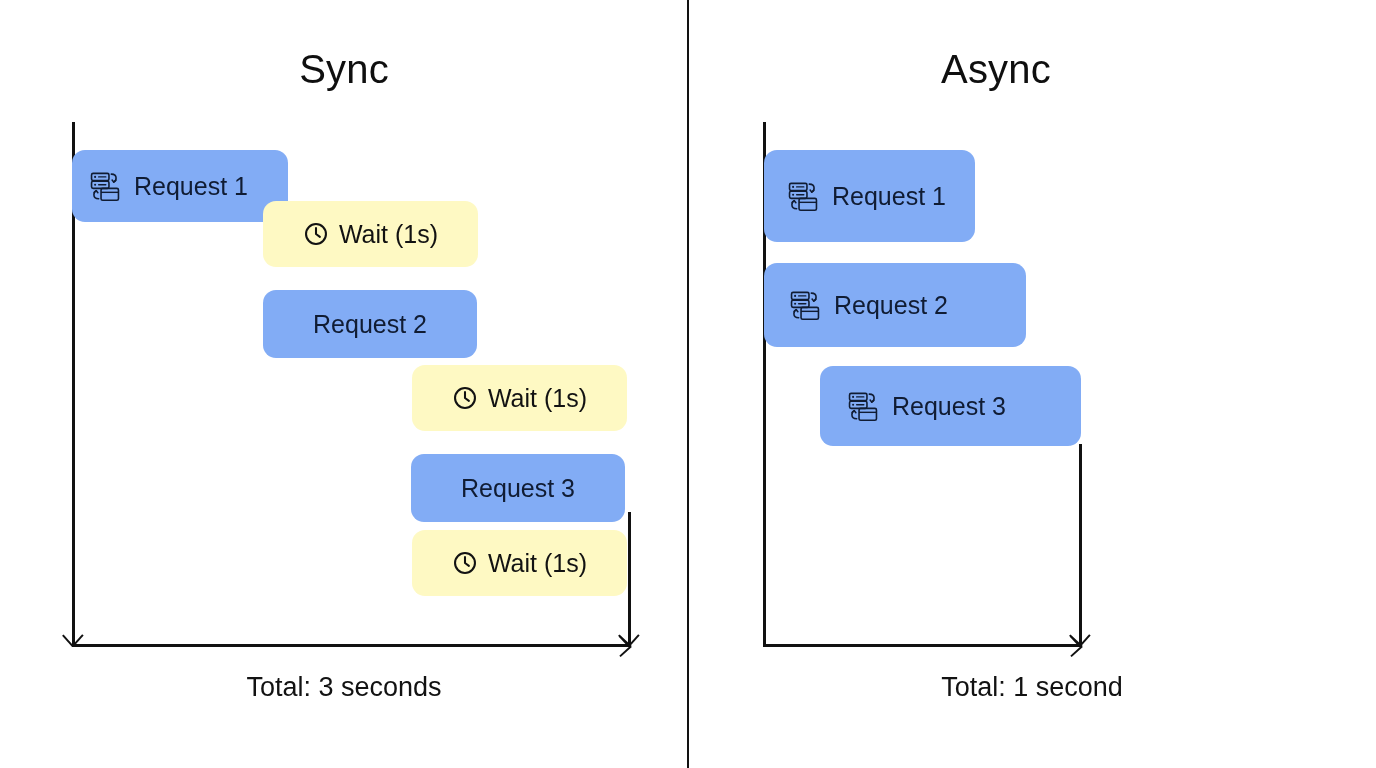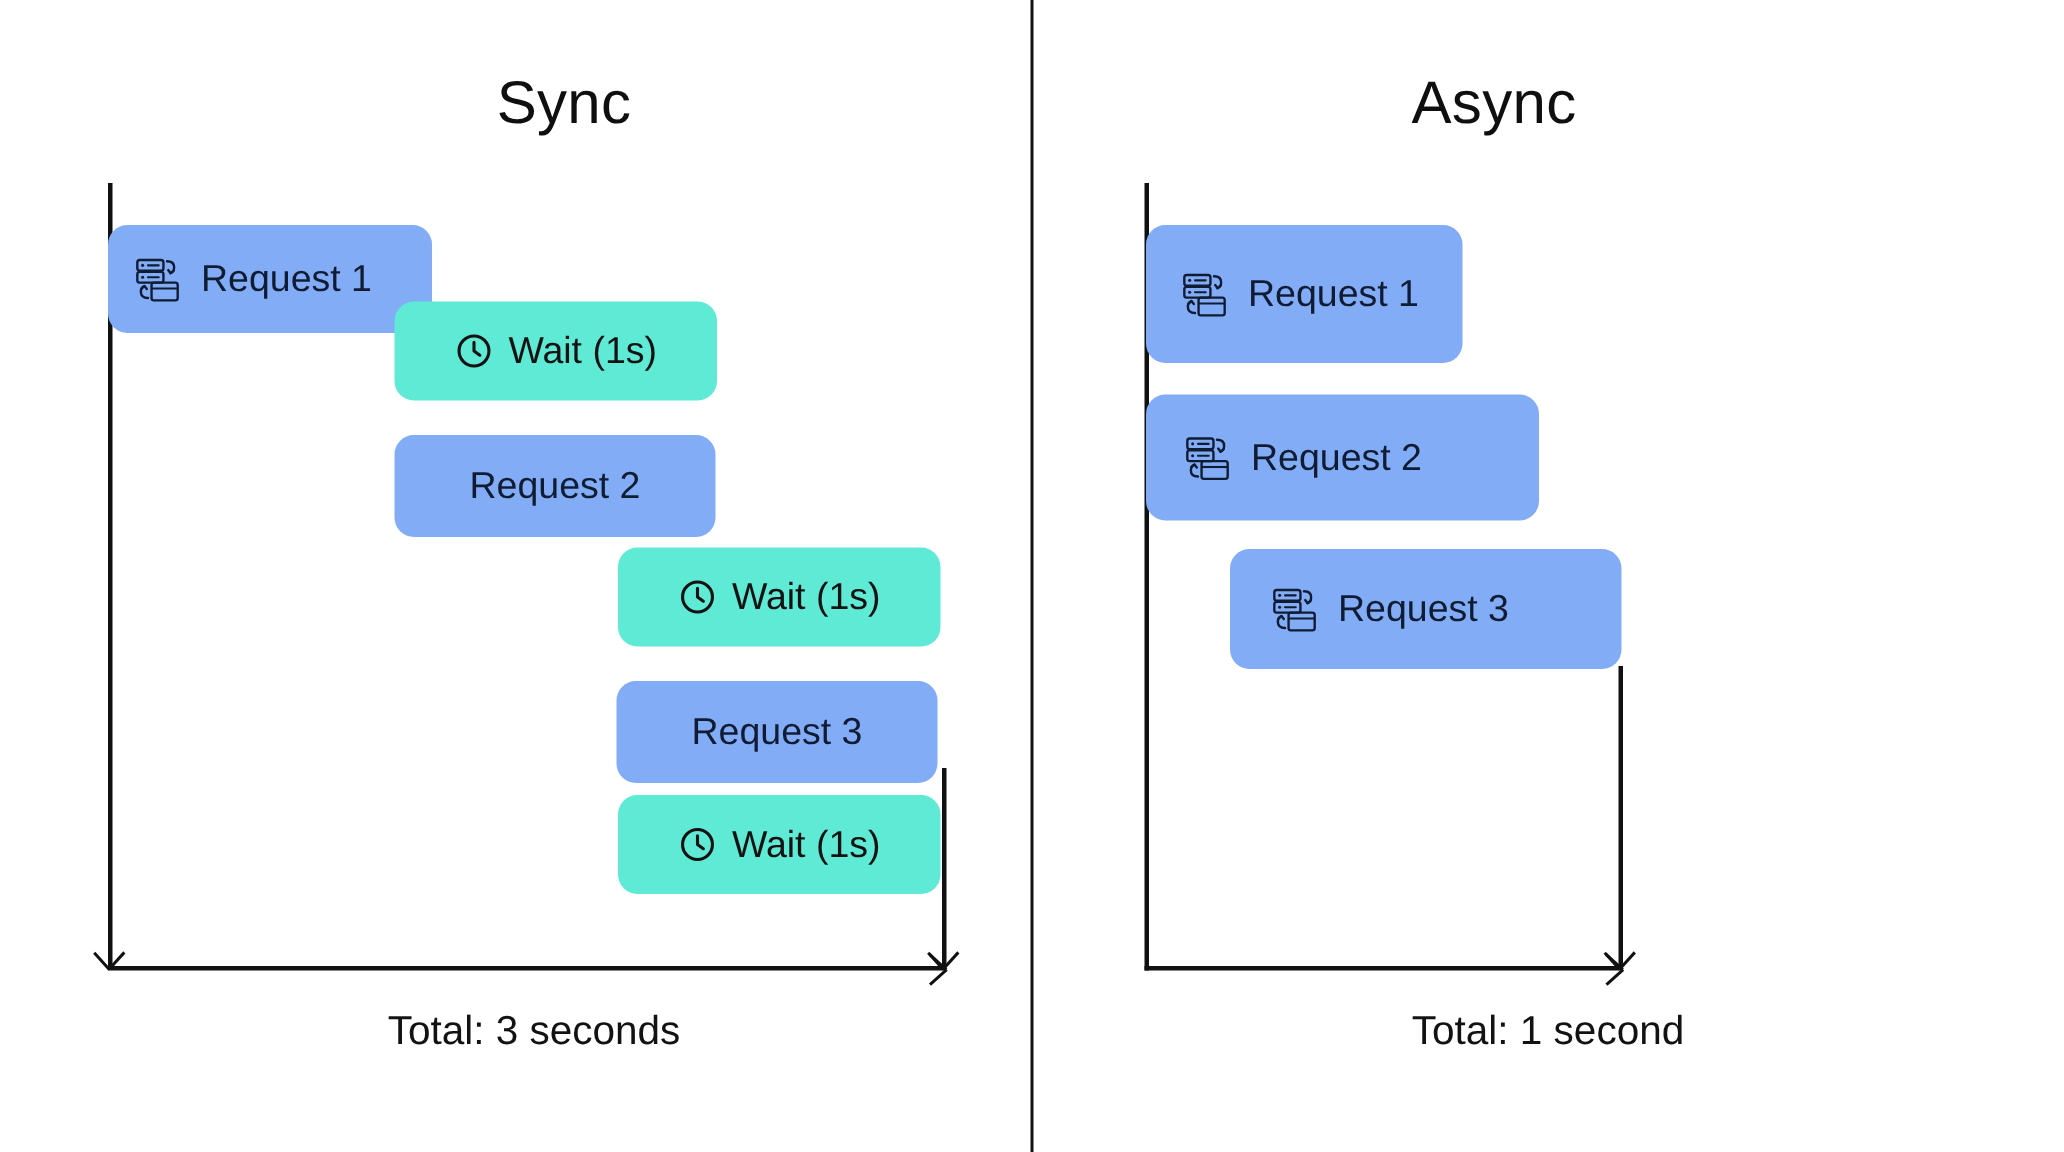--- a/index.html
+++ b/index.html
@@ -20,21 +20,21 @@
   
   .panel-title {
     position: absolute;
     font-size: 40px;
     font-weight: 400;
     letter-spacing: 0.2px;
     color: #0f0f0f;
     white-space: nowrap;
     text-align: center;
   }
-  #title-sync  { left: 0px;   top: 47px; width: 688px; padding-left: 32px; }
+  #title-sync  { left: 0px;   top: 47px; width: 688px; }
   #title-async { left: 688px; top: 47px; width: 616px; }
 
   
   #divider {
     position: absolute;
     left: 687px;
     top: 0px;
     width: 2px;
     height: 768px;
     background: #121212;
@@ -78,37 +78,37 @@
     border-radius: 13px;
     box-sizing: border-box;
     padding: 0 14px;
     font-size: 25px;
     font-weight: 400;
     line-height: 1;
     white-space: nowrap;
     text-align: right;
   }
   .bar.blue { background: #82ACF5; color: #101c33; }
-  .bar.gray { background: #5eead4; color: #121212; }
+  .bar.gray { background: #fef9c3; color: #121212; }
   .bar .label { display: block; }
 
   .icon { display: block; flex: 0 0 auto; }
   .icon.api   { width: 38px; height: 38px; }
   .icon.clock { width: 26px; height: 26px; }
 
   
   .total {
     position: absolute;
     font-size: 27px;
     font-weight: 400;
     color: #121212;
     white-space: nowrap;
     text-align: center;
   }
-  #total-sync  { left: 12px;   top: 672px; width: 688px; }
+  #total-sync  { left: 0px;   top: 672px; width: 688px; }
   #total-async { left: 688px; top: 672px; width: 688px; }
 </style>
 </head>
 <body>
 
 <div id="stage">
 
   <div id="divider"></div>
 
   <div class="panel-title" id="title-sync">Sync</div>

